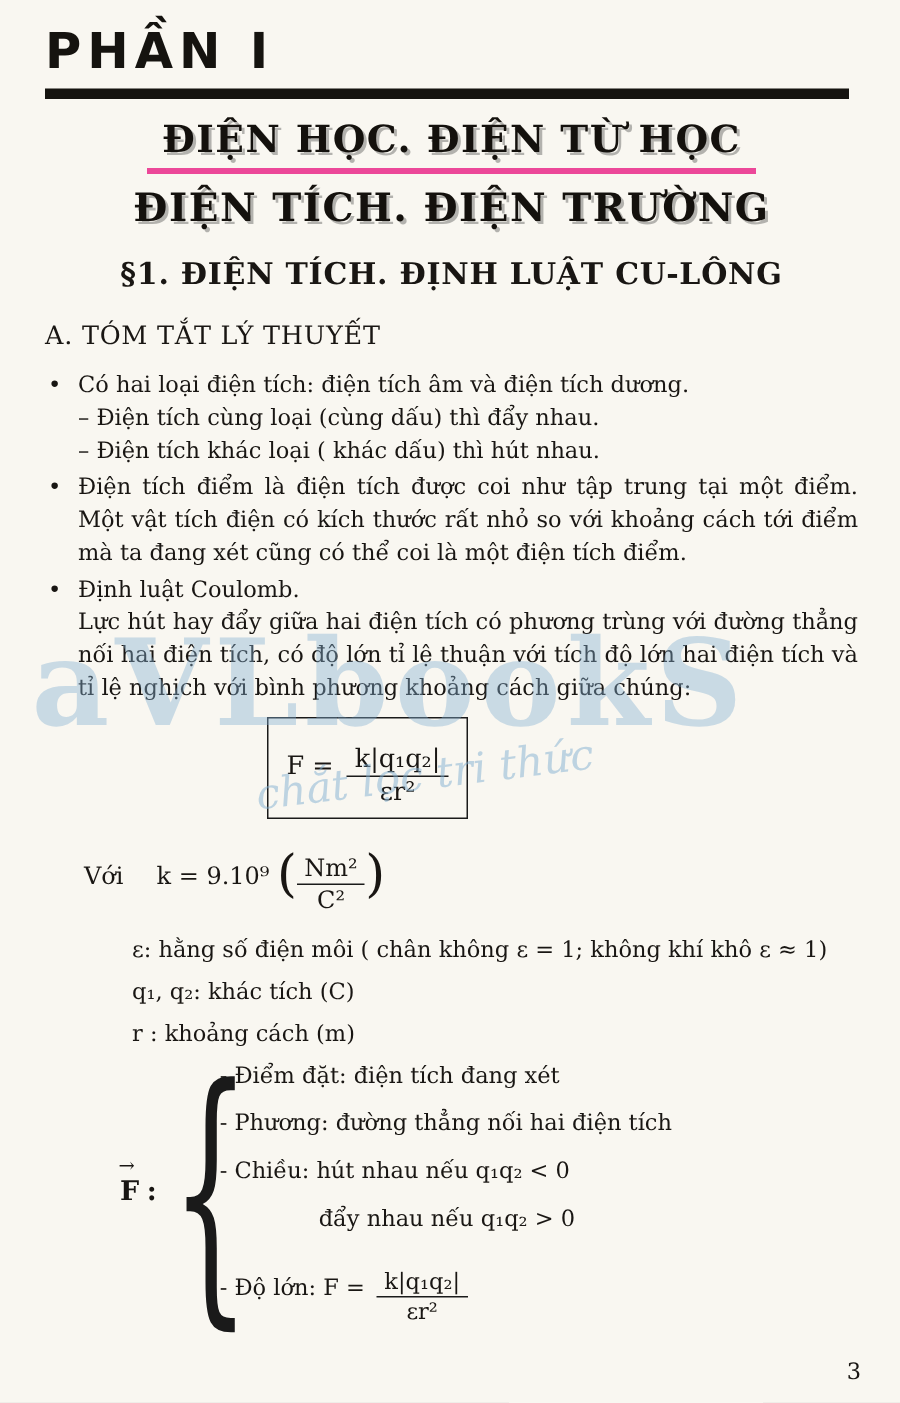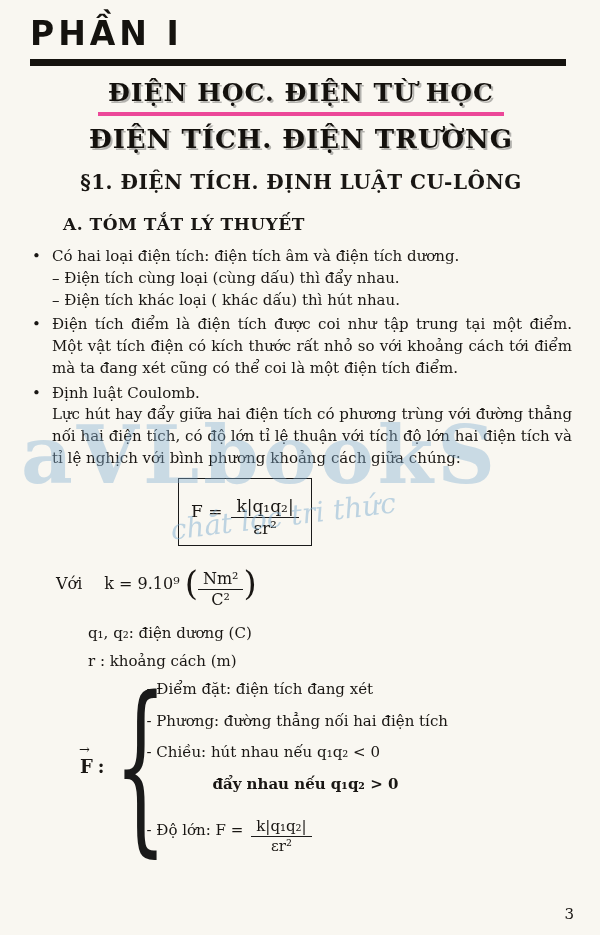--- a/index.html
+++ b/index.html
@@ -13,21 +13,21 @@
   .part-title { font-family:"DejaVu Sans","Liberation Sans",sans-serif; font-weight:bold; font-size:33px; letter-spacing:4px; color:#15130f; }
   .rule { height:7px; background:#15130f; margin:6px 6px 0 0; }
   .center { text-align:center; }
   .display-text { display:inline-block; font-weight:bold; font-size:25px; letter-spacing:1px; color:#14110d; text-shadow:2px 2px 0 rgba(0,0,0,0.28); }
   .underlined { border-bottom:4px solid #ec4899; padding:0 10px 5px; }
   .part-subtitle-wrap { margin-top:12px; }
   .chapter-title { font-size:29px; font-weight:bold; letter-spacing:2px; margin-top:16px; }
   .chapter-subtitle-wrap { margin-top:8px; }
   .chapter-subtitle-wrap .display-text { font-size:26px; }
   .section-title { text-align:center; font-size:20px; font-weight:bold; margin-top:16px; letter-spacing:0.5px; }
-  .summary-heading { font-size:17px; font-weight:bold; margin-top:20px; letter-spacing:0.5px;margin-left:33px; }
+  .summary-heading { font-size:17px; font-weight:normal; margin-top:20px; letter-spacing:0.5px; }
   
   .body { margin-top:12px; font-size:15px; line-height:1.45; }
   .bullet-row { display:flex; margin-bottom:3px; }
   .bullet { width:22px; padding-left:2px; flex:none; }
   .bullet-content { flex:1; text-align:justify; }
   
   .formula-box-wrap { margin:8px 0 2px 148px; }
   .formula-box { display:inline-flex; align-items:center; gap:9px; border:1.6px solid #1a1a1a; padding:6px 12px; font-size:17px; }
   .frac { display:inline-block; text-align:center; vertical-align:middle; line-height:1.15;margin-top:12px; }
   .frac .num { display:block; border-bottom:1.4px solid #1a1a1a; padding:0 5px 1px; }
@@ -40,21 +40,21 @@
   
   .defs > div { margin:0 0 6px 58px; }
   
   .vector-block { display:flex; align-items:center; margin:4px 0 0 50px; }
   .vec-label { font-weight:bold; font-size:18px; margin-right:10px; position:relative; white-space:nowrap; }
   .vec-arrow { position:absolute; top:-13px; left:-1px; font-size:13px; font-weight:normal; }
   .vec-colon { margin-left:5px; }
   .brace { font-size:185px; line-height:0.82; transform:scaleX(0.45); transform-origin:center; width:58px; margin:0 -10px 0 -16px; font-weight:400; color:#1a1a1a; flex:none; }
   .vec-items { flex:1; font-size:15px; }
   .vec-items > div { margin-bottom:10px; }
-  .vec-cont { padding-left:66px;font-weight:bold; }
+  .vec-cont { padding-left:66px; }
   .vec-mag { display:flex; align-items:center; gap:8px; margin-bottom:0 !important; }
   
   .page-number { position:absolute; right:26px; bottom:12px; font-size:15px; }
   
   .watermark { position:absolute; pointer-events:none; z-index:6; white-space:nowrap; }
   .wm-main { top:408px; left:21px; font-size:80px; font-weight:bold; letter-spacing:4px; color:rgba(130,175,210,0.40); }
   .wm-sub { top:500px; left:170px; font-size:28px; font-style:italic; color:rgba(130,175,210,0.50); transform:rotate(-7deg); }
 </style>
 </head>
 <body>
@@ -115,21 +115,22 @@
       <span class="k-expr">k = 9.10⁹</span>
       <span class="paren">(</span>
       <span class="frac">
         <span class="num">Nm²</span>
         <span class="den">C²</span>
       </span>
       <span class="paren">)</span>
     </div>
 
     <div class="defs">
-      <div>q₁, q₂: điện dương (C)</div>
+      <div>ε: hằng số điện môi ( chân không ε = 1; không khí khô ε ≈ 1)</div>
+      <div>q₁, q₂: khác tích (C)</div>
       <div>r : khoảng cách (m)</div>
     </div>
 
     <div class="vector-block">
       <div class="vec-label">
         <span class="vec-arrow">→</span><span>F</span><span class="vec-colon">:</span>
       </div>
       <div class="brace">{</div>
       <div class="vec-items">
         <div>- Điểm đặt: điện tích đang xét</div>

